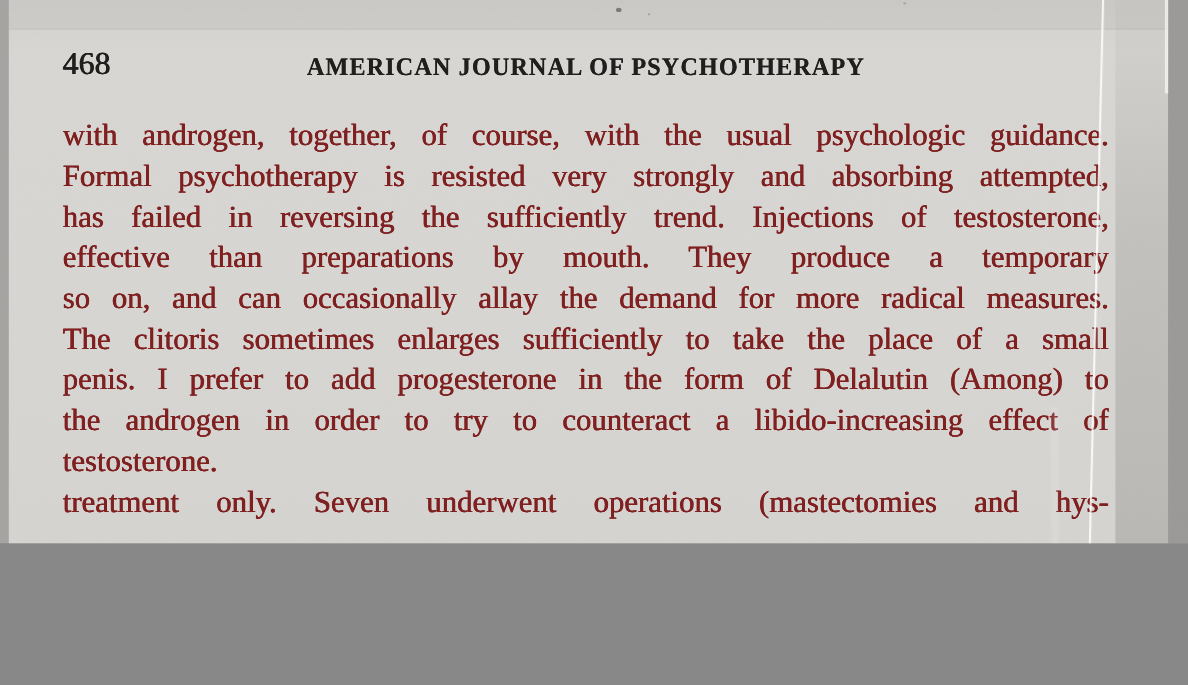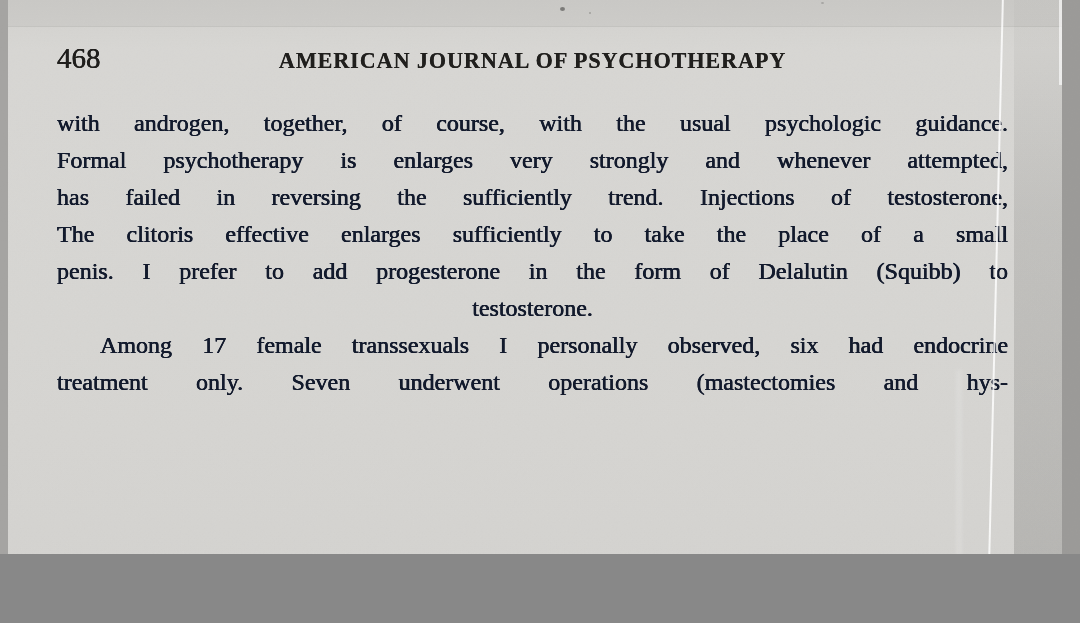--- a/index.html
+++ b/index.html
@@ -1,18 +1,18 @@
 <!DOCTYPE html>
 <html><head>
 <meta charset="utf-8">
 <style>
   html,body{margin:0;padding:0;background:#888;}
   .stage{
     position:relative;
-    width:1080px;height:554px;
+    width:1080px;height:494px;
     overflow:hidden;
     background:#a5a4a2;
     font-family:"Liberation Serif","DejaVu Serif",serif;
   }
   
   .paper{
     position:absolute;left:8px;top:0;width:1054px;height:618px;
     background:linear-gradient(180deg,#d2d1ce 0%,#d8d7d4 8%,#d7d6d3 55%,#d4d3d0 100%);
   }
   .top-band{
@@ -68,46 +68,48 @@
   .running-head{
     position:absolute;left:57px;top:48px;width:951px;
     text-align:center;font-size:23px;font-weight:700;
     letter-spacing:1px;color:#1d1c1a;
     text-shadow:0.25px 0 currentColor;
     transform:scaleX(0.96);transform-origin:center;
   }
   
   .textblock{
     position:absolute;left:57px;top:105px;width:951px;
-    color:#0f172a;font-size:24px;line-height:37px;
+    color:#7f1d1d;font-size:28px;line-height:37px;
     text-shadow:0.35px 0 currentColor,-0.2px 0 currentColor;
   }
-  .line{height:37px;overflow:hidden;text-align:center;white-space:nowrap;}
+  .line{height:37px;overflow:hidden;text-align:left;white-space:nowrap;}
   .line.j{text-align:justify;text-align-last:justify;white-space:normal;}
   .line.indent{padding-left:43px;}
 </style>
 </head>
 <body>
 
 <div class="stage">
 
   <div class="paper"></div>
   <div class="top-band"></div>
 
   <div class="pagenum">468</div>
   <div class="running-head">AMERICAN JOURNAL OF PSYCHOTHERAPY</div>
 
   <div class="textblock">
     <div class="line j">with androgen, together, of course, with the usual psychologic guidance.</div>
-    <div class="line j">Formal psychotherapy is enlarges very strongly and whenever attempted,</div>
+    <div class="line j">Formal psychotherapy is resisted very strongly and absorbing attempted,</div>
     <div class="line j">has failed in reversing the sufficiently trend.  Injections of testosterone,</div>
-    <div class="line j">The clitoris effective enlarges sufficiently to take the place of a small</div>
-    <div class="line j">penis.  I prefer to add progesterone in the form of Delalutin (Squibb) to</div>
+    <div class="line j">effective than preparations by mouth.  They produce a temporary</div>
+    <div class="line j">so on, and can occasionally allay the demand for more radical measures.</div>
+    <div class="line j">The clitoris sometimes enlarges sufficiently to take the place of a small</div>
+    <div class="line j">penis.  I prefer to add progesterone in the form of Delalutin (Among) to</div>
+    <div class="line j">the androgen in order to try to counteract a libido-increasing effect of</div>
     <div class="line">testosterone.</div>
-    <div class="line j indent">Among 17 female transsexuals I personally observed, six had endocrine</div>
     <div class="line j">treatment only.  Seven underwent operations (mastectomies and hys-</div>
   </div>
 
   <div class="right-shade"></div>
   <div class="crease"></div>
   <div class="streak"></div>
   <div class="right-strip"></div>
   <div class="right-strip-highlight"></div>
   <div class="bottom-strip"></div>
   <div class="corner-block"></div>

